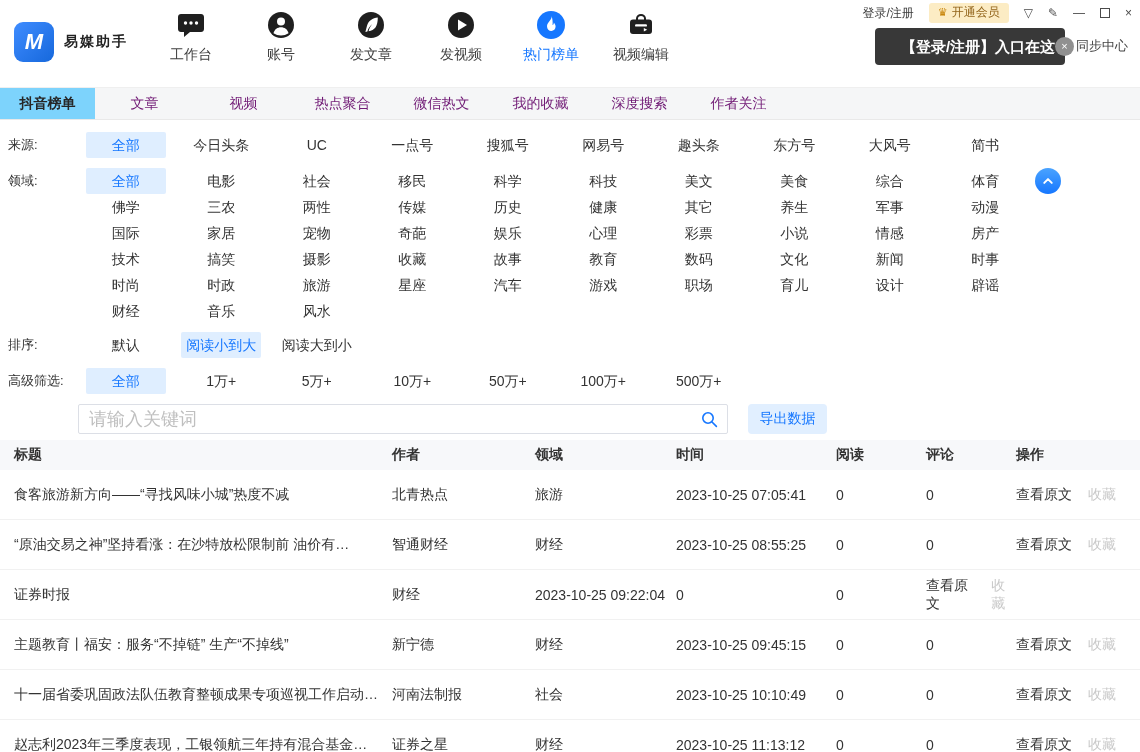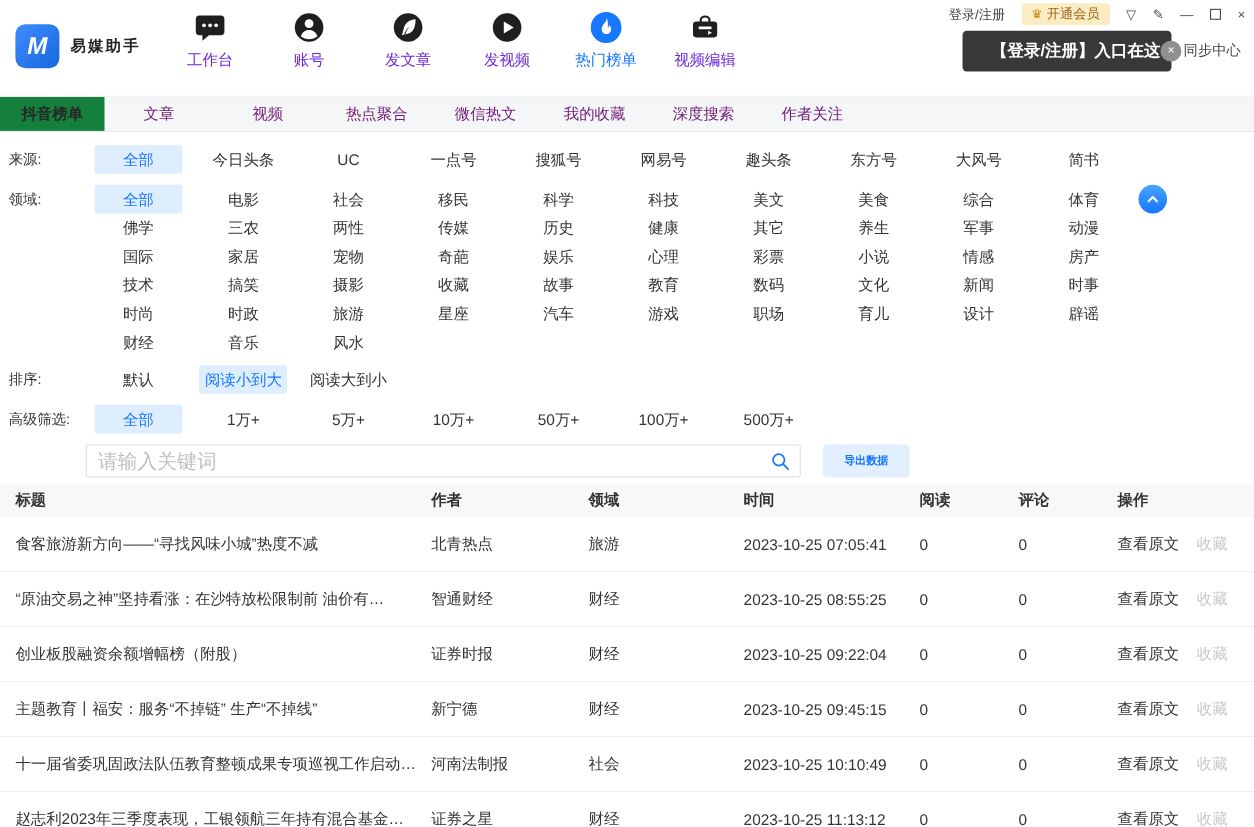--- a/index.html
+++ b/index.html
@@ -10,21 +10,21 @@
   
   .header { position:relative; height:88px; border-bottom:1px solid #efefef; display:flex; align-items:flex-start; padding-left:14px; }
   .brand { display:flex; align-items:center; gap:10px; margin-top:22px; }
   .logo { width:40px; height:40px; border-radius:9px; background:linear-gradient(135deg,#3f8cff,#1668dc); color:#fff;
           font-weight:bold; font-style:italic; font-size:22px; display:flex; align-items:center; justify-content:center; }
   .app-name { font-size:14px; font-weight:bold; color:#222; letter-spacing:2px; }
   .main-nav { display:flex; margin-left:18px; }
   .nav-item { width:90px; text-align:center; padding-top:10px; cursor:pointer; }
   .nav-icon { width:30px; height:30px; margin:0 auto; }
   .nav-icon svg { width:30px; height:30px; display:block; }
-  .nav-label { margin-top:6px; font-size:14px; color:#6d28d9; }
+  .nav-label { margin-top:6px; font-size:14px; color:#404040; }
   .nav-item.active .nav-label { color:#1677ff; }
 
   
   .titlebar { position:absolute; top:3px; right:8px; display:flex; align-items:center; gap:15px; font-size:12px; color:#3c3c3c; z-index:40; }
   .login { cursor:pointer;margin-left:16px; }
   .vip { display:inline-flex; align-items:center; gap:4px; background:#fcecc4; color:#92641a; padding:1px 9px 2px; border-radius:3px; cursor:pointer; }
   .crown { color:#c8860d; font-size:11px; }
   .tb-icon { cursor:pointer; color:#4a4a4a; font-size:12px; line-height:14px; }
   .maxi { width:10px; height:10px; border:1px solid #4a4a4a; display:inline-block; }
 
@@ -32,40 +32,40 @@
   .sync { position:absolute; top:37px; right:12px; display:flex; align-items:center; gap:5px; font-size:13px; color:#444; z-index:10; cursor:pointer; }
   .sync-ic { width:16px; height:16px; border-radius:50%; background:#8a8a8a; color:#fff; font-size:10px; line-height:16px; text-align:center; }
   .tooltip { position:absolute; left:875px; top:28px; width:190px; height:37px; line-height:37px; text-align:center;
              background:rgba(0,0,0,.78); color:#fff; font-size:15px; font-weight:bold; border-radius:4px; z-index:30;padding-left:16px; }
   .tt-close { position:absolute; right:-9px; top:9px; width:19px; height:19px; border-radius:50%; background:#909090; color:#fff;
               font-size:11px; line-height:19px; text-align:center; font-weight:normal; cursor:pointer; }
 
   
   .tabbar { display:flex; height:32px; background:#f5f6f7; border-bottom:1px solid #e9e9e9; }
   .tab { width:99px; display:flex; align-items:center; justify-content:center; font-size:14px; color:#701a75; cursor:pointer; }
-  .tab.active { width:95px; background:#15803d; color:#262626; font-weight:bold; }
+  .tab.active { width:95px; background:#7dd3fc; color:#262626; font-weight:bold; }
 
   
   .filters { position:relative; padding:12px 0 0 8px; }
   .filter-row { display:flex; align-items:flex-start; margin-bottom:10px; }
   .filter-row.field-block { margin-bottom:8px; }
   .filter-label { width:70px; flex:none; font-size:13px; color:#333; line-height:26px; white-space:nowrap; }
   .options-grid { display:grid; grid-template-columns:repeat(10,95.5px); }
   .opt-cell { text-align:center; height:26px; }
   .opt { display:inline-block; min-width:80px; height:26px; line-height:26px; font-size:14px; color:#333; cursor:pointer; border-radius:2px; padding:0 2px; }
   .opt.selected { background:#dfeeff; color:#1677ff; }
   .collapse-btn { position:absolute; left:1035px; top:48px; width:26px; height:26px; border-radius:50%;
                   background:linear-gradient(180deg,#4aa3ff,#1677ff); cursor:pointer; display:flex; align-items:center; justify-content:center; }
   .collapse-btn svg { width:18px; height:18px; }
   .search-row { display:flex; align-items:center; margin-left:70px; margin-top:2px; }
   .search-box { position:relative; width:650px; }
   .search-box input { width:650px; height:30px; border:1px solid #dcdfe6; border-radius:2px; padding:0 34px 0 10px; font-size:18px; color:#333; outline:none; font-family:inherit; }
   .search-box input::placeholder { color:#bfbfbf; }
   .search-ic { position:absolute; right:10px; top:7px; width:17px; height:17px; cursor:pointer; }
-  .export-btn { margin-left:20px; width:79px; height:30px; border:none; background:#e1efff; color:#1677ff; font-size:10px; border-radius:4px; cursor:pointer; font-family:inherit;font-weight:bold; }
+  .export-btn { margin-left:20px; width:79px; height:30px; border:none; background:#e1efff; color:#1677ff; font-size:14px; border-radius:4px; cursor:pointer; font-family:inherit; }
 
   
   .table { margin-top:6px; }
   .t-head, .t-row { display:grid; grid-template-columns:392px 143px 141px 160px 90px 90px 124px; align-items:center; }
   .t-head { height:30px; background:#f7f8fa; font-weight:bold; color:#333; }
   .t-head > div:first-child, .t-row > div:first-child { padding-left:14px; }
   .t-row { height:50px; border-bottom:1px solid #f1f1f1; }
   .cell-title { white-space:nowrap; overflow:hidden; padding-right:16px; cursor:pointer; }
   .ops { display:flex; gap:16px; }
   .op-view { color:#333; cursor:pointer; }
@@ -334,21 +334,20 @@
           <div>财经</div>
           <div>2023-10-25 08:55:25</div>
           <div>0</div>
           <div>0</div>
           <div class="ops">
             <span class="op-view">查看原文</span>
             <span class="op-fav">收藏</span>
           </div>
         </div>
         <div class="t-row">
-          <div class="cell-title">创业板股融资余额增幅榜（附股）</div>
           <div>证券时报</div>
           <div>财经</div>
           <div>2023-10-25 09:22:04</div>
           <div>0</div>
           <div>0</div>
           <div class="ops">
             <span class="op-view">查看原文</span>
             <span class="op-fav">收藏</span>
           </div>
         </div>

